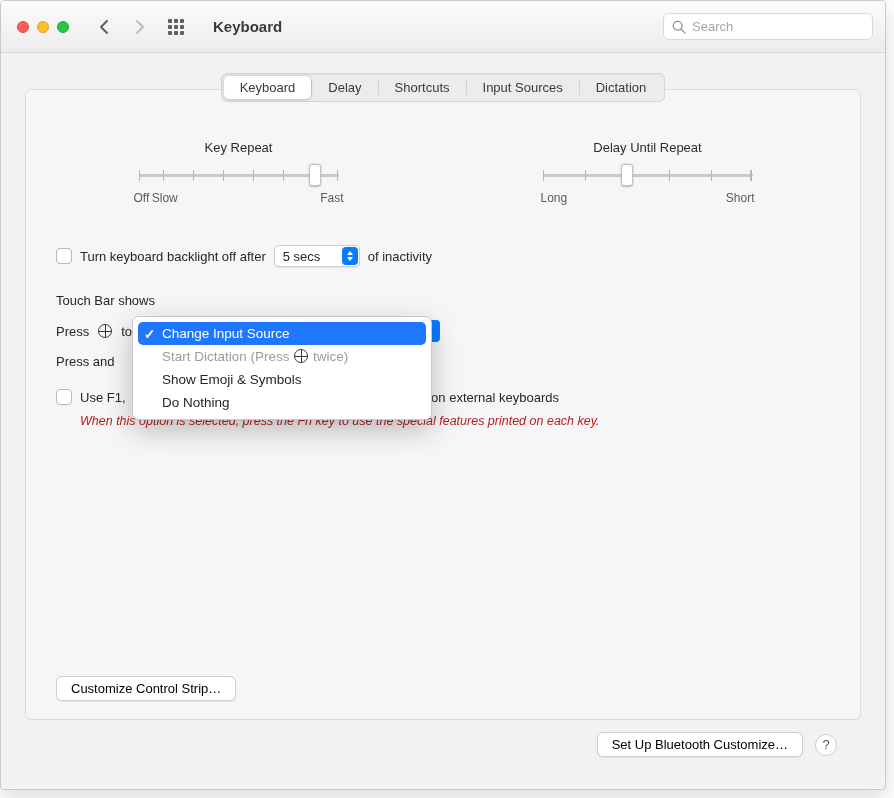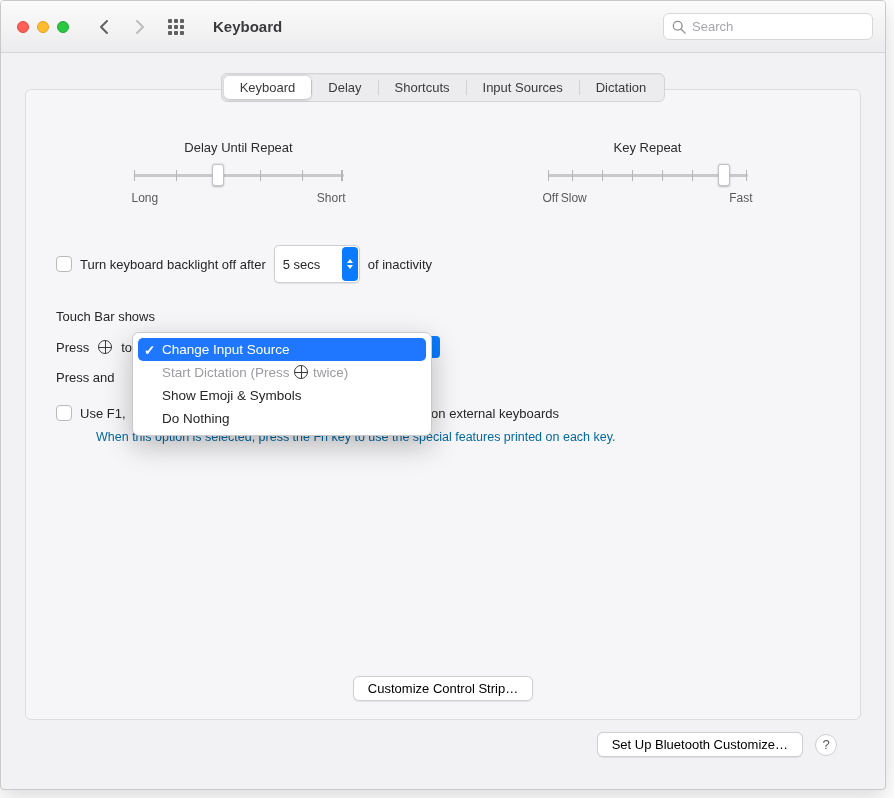--- a/index.html
+++ b/index.html
@@ -148,46 +148,46 @@
     border: 1px solid #b9b9bd; background: #fff;
     display: inline-flex; align-items: center; justify-content: center;
     flex: 0 0 auto;
   }
   .checkbox.checked { background: #0a7bff; border-color: #0a7bff; }
   .checkbox.checked svg { color: #fff; }
   .label { color: #262626; }
 
   .popup {
     display: inline-flex; align-items: center;
-    height: 38px; padding: 0 20px 0 8px;
+    height: 22px; padding: 0 20px 0 8px;
     background: #fff;
     border: 0.5px solid #cfcfd2;
     border-radius: 5px;
     position: relative;
     font-size: 13px;
     box-shadow: 0 0.5px 1px rgba(0,0,0,0.08);
     min-width: 86px;
   }
   .popup .stepper {
     position: absolute; right: 1px; top: 1px; bottom: 1px; width: 16px;
     background: #0a7bff; border-radius: 4px;
     display: flex; flex-direction: column; align-items: center; justify-content: center;
   }
   .popup .stepper::before, .popup .stepper::after {
     content: ""; width: 0; height: 0;
     border-left: 3.5px solid transparent; border-right: 3.5px solid transparent;
   }
   .popup .stepper::before { border-bottom: 4px solid #fff; margin-bottom: 2px;}
   .popup .stepper::after  { border-top: 4px solid #fff; }
 
-  .helptext { font-size: 12.5px; color: #0369a1; margin-left: 40px; margin-top: 2px; max-width: 720px; line-height: 1.35;}
+  .helptext { font-size: 12.5px; color: #b91c1c; margin-left: 24px; margin-top: 2px; max-width: 720px; line-height: 1.35; font-style: italic;}
 
   .bottom-bar {
     margin-top: auto;
-    display: flex; justify-content: center; gap: 12px;
+    display: flex; justify-content: space-between; gap: 12px;
     padding-top: 20px;
   }
   .pushbtn {
     background: #fff; border: 0.5px solid #cfcfd2;
     border-radius: 6px; padding: 4px 14px; font-size: 13px;
     box-shadow: 0 0.5px 1px rgba(0,0,0,0.08);
   }
 
   .footer {
     display: flex; justify-content: flex-end; align-items: center;
@@ -303,57 +303,57 @@
         <button>Input Sources</button>
         <span class="divider"></span>
         <button>Dictation</button>
       </div>
     </div>
 
     <div class="panel">
 
       <div class="sliders">
         <div class="slider-col">
-          <div class="slider-title">Delay Until Repeat</div>
-          <div class="slider" style="width:210px">
-            <div class="track"></div>
-            <div class="tick" style="left:0%"></div>
-            <div class="tick" style="left:20%"></div>
-            <div class="tick" style="left:40%"></div>
-            <div class="tick" style="left:60%"></div>
-            <div class="tick" style="left:80%"></div>
-            <div class="tick" style="left:99%"></div>
-            <div class="thumb" style="left:40%"></div>
-          </div>
-          <div class="slider-labels" style="width:214px">
-            <span>Long</span>
-            <span>Short</span>
-          </div>
-        </div>
-
-        <div class="slider-col">
           <div class="slider-title">Key Repeat</div>
           <div class="slider">
             <div class="track"></div>
             <div class="tick" style="left:0%"></div>
             <div class="tick" style="left:12%"></div>
             <div class="tick" style="left:27%"></div>
             <div class="tick" style="left:42%"></div>
             <div class="tick" style="left:57%"></div>
             <div class="tick" style="left:72%"></div>
             <div class="tick" style="left:87%"></div>
             <div class="tick" style="left:99%"></div>
             <div class="thumb" style="left:88%"></div>
           </div>
           <div class="slider-labels" style="width:210px">
             <span>Off</span>
             <span style="margin-left:-140px">Slow</span>
             <span>Fast</span>
           </div>
         </div>
+
+        <div class="slider-col">
+          <div class="slider-title">Delay Until Repeat</div>
+          <div class="slider" style="width:210px">
+            <div class="track"></div>
+            <div class="tick" style="left:0%"></div>
+            <div class="tick" style="left:20%"></div>
+            <div class="tick" style="left:40%"></div>
+            <div class="tick" style="left:60%"></div>
+            <div class="tick" style="left:80%"></div>
+            <div class="tick" style="left:99%"></div>
+            <div class="thumb" style="left:40%"></div>
+          </div>
+          <div class="slider-labels" style="width:214px">
+            <span>Long</span>
+            <span>Short</span>
+          </div>
+        </div>
       </div>
 
 
       <div class="row">
         <span class="checkbox"></span>
         <span class="label">Turn keyboard backlight off after</span>
         <span class="popup">
           <span>5 secs</span>
           <span class="stepper"></span>
         </span>

